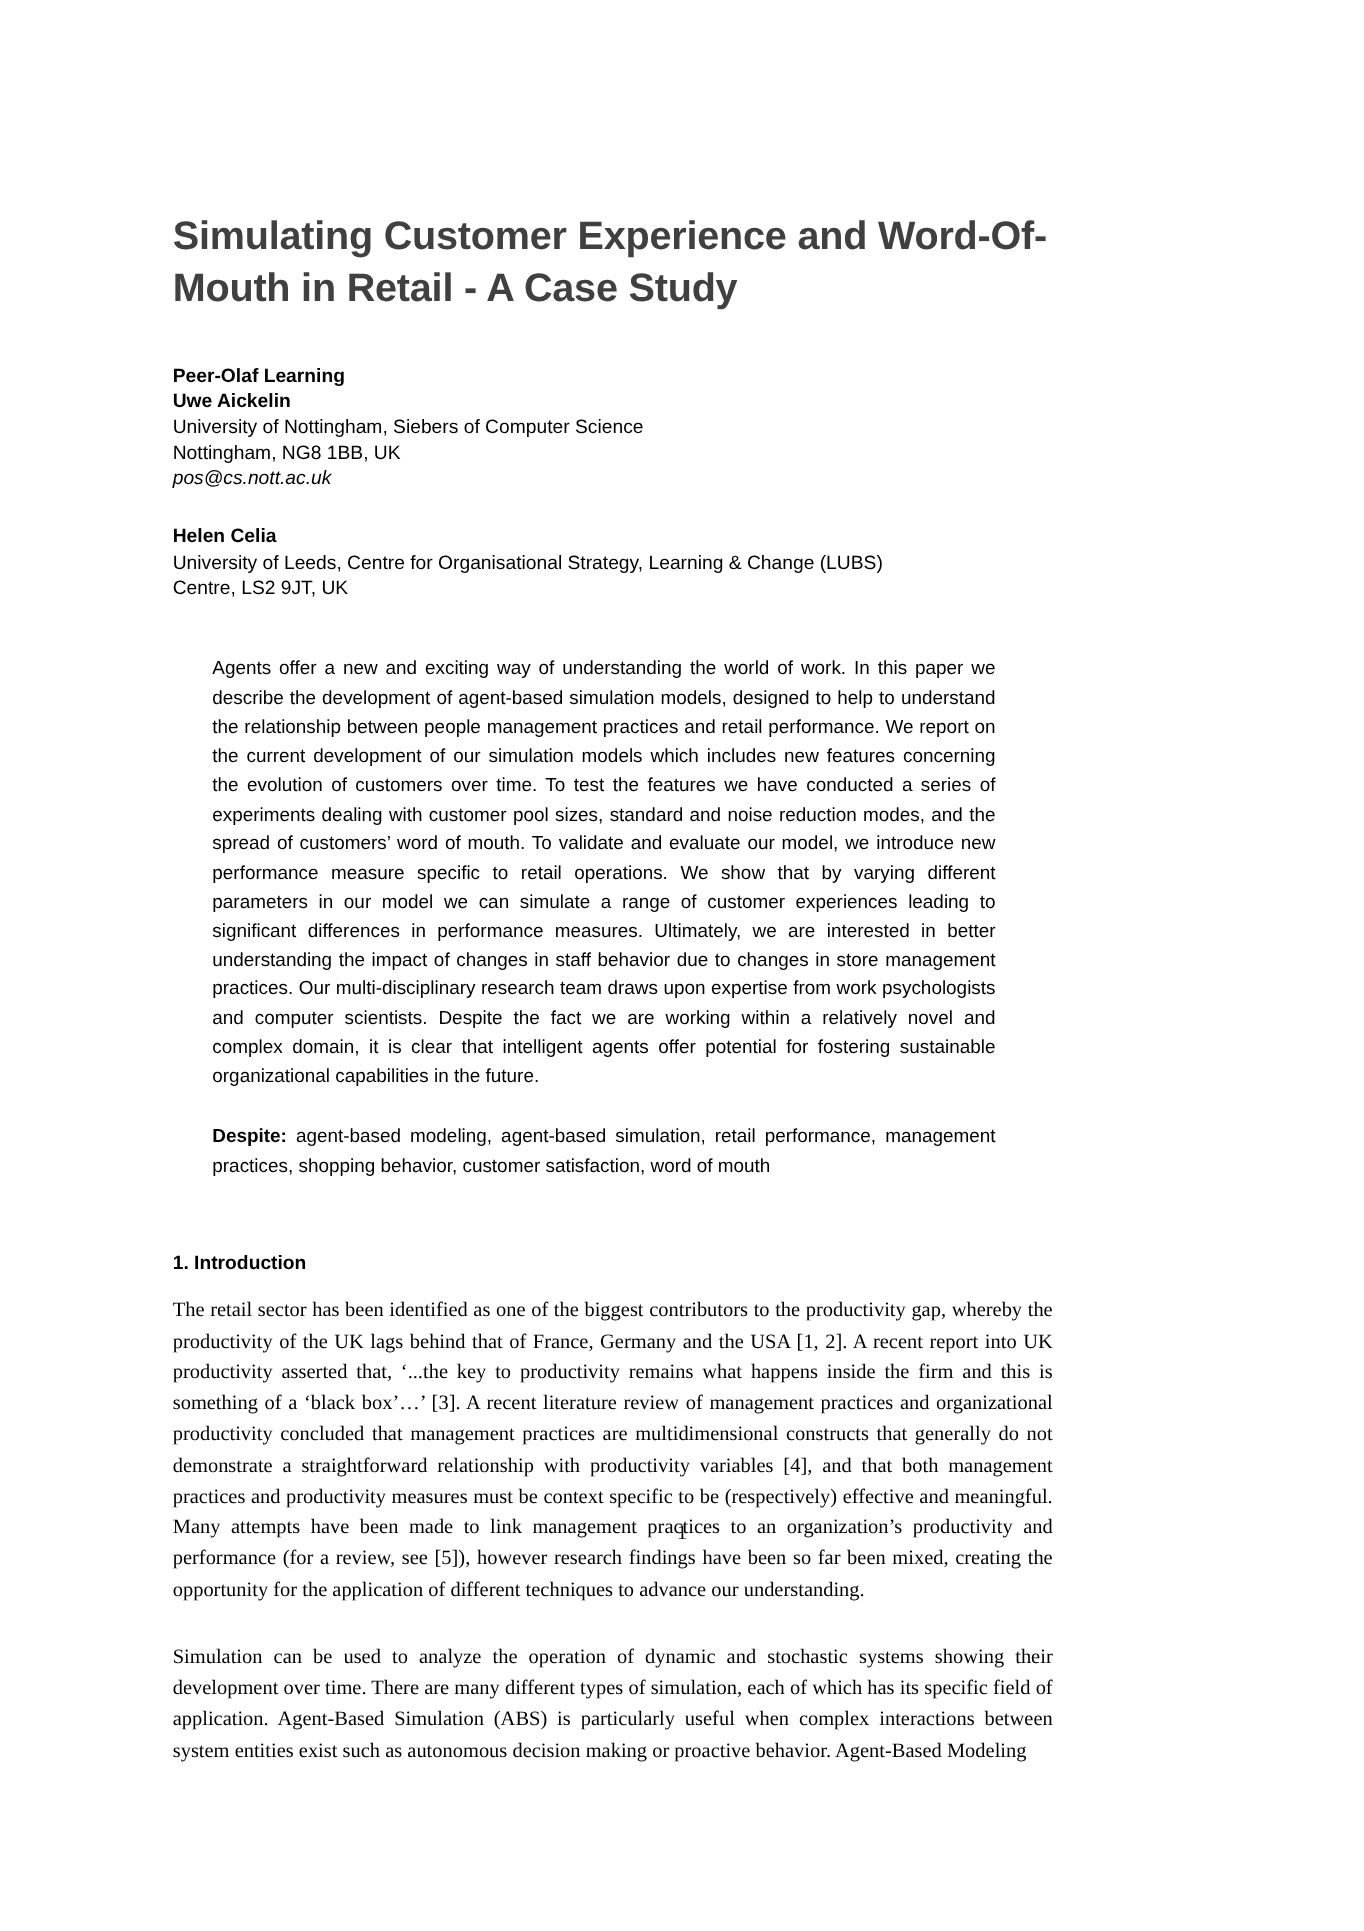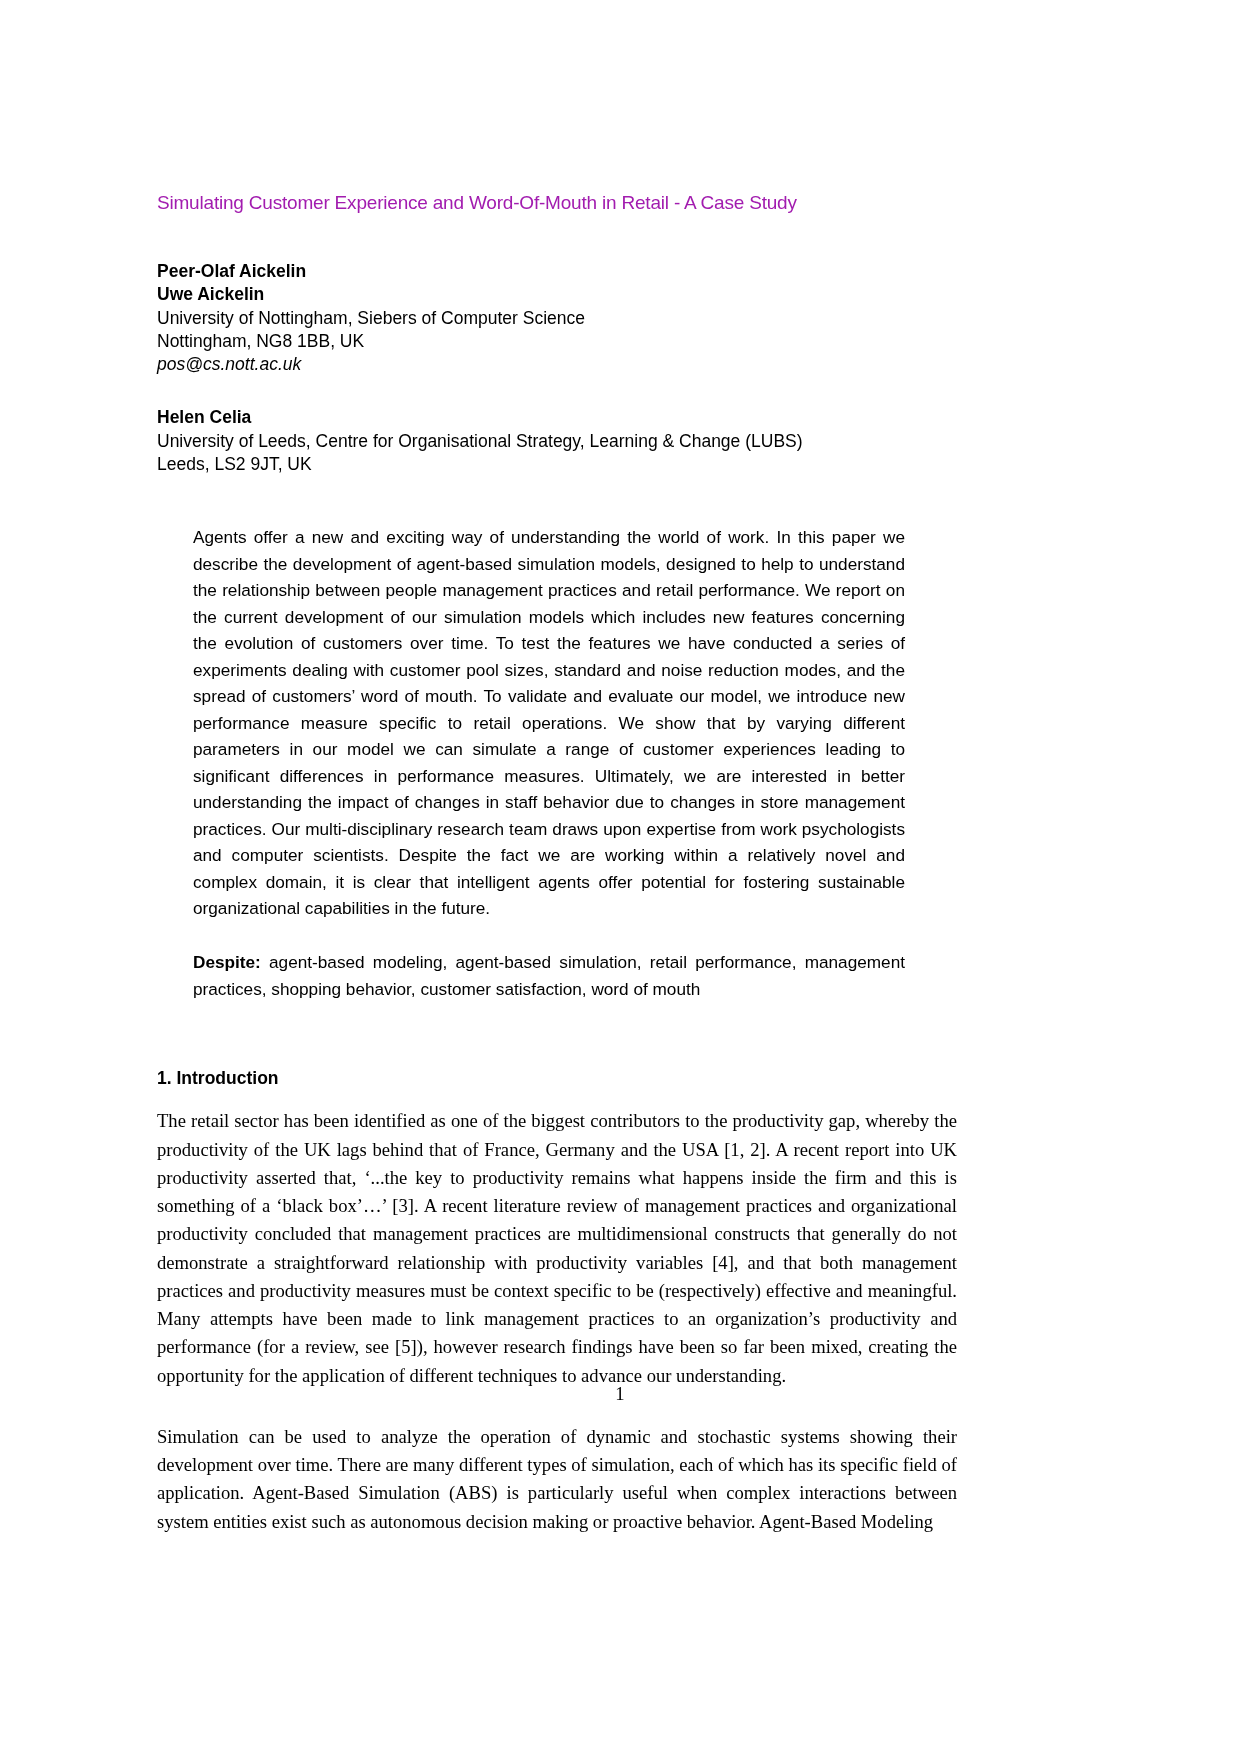--- a/index.html
+++ b/index.html
@@ -27,26 +27,26 @@
   
   .content {
     position: absolute;
     left: 157px;
     top: 190px;
     width: 800px;
   }
 
   .doc-title {
     font-family: "Liberation Sans", sans-serif;
-    font-weight: normal;
-    font-size: 19px;
+    font-weight: bold;
+    font-size: 36px;
     line-height: 1.32;
     letter-spacing: -0.2px;
     margin: 0 0 0 0;
-    color: #a21caf;
+    color: #404040;
   }
 
   .author-block {
     margin-top: 45px;
     font-family: "Liberation Sans", sans-serif;
     font-size: 17.5px;
     line-height: 1.33;
   }
   .author-block.second {
     margin-top: 30px;
@@ -122,31 +122,31 @@
 </head>
 <body>
 
 <div class="page">
 
   <div class="content">
 
     <h1 class="doc-title">Simulating Customer Experience and Word-Of-Mouth in Retail - A Case Study</h1>
 
     <div class="author-block">
-      <div class="author-name">Peer-Olaf Aickelin</div>
+      <div class="author-name">Peer-Olaf Learning</div>
       <div class="author-name">Uwe Aickelin</div>
       <div class="author-affil">University of Nottingham, Siebers of Computer Science</div>
       <div class="author-affil">Nottingham, NG8 1BB, UK</div>
       <div class="author-email">pos@cs.nott.ac.uk</div>
     </div>
 
     <div class="author-block second">
       <div class="author-name">Helen Celia</div>
       <div class="author-affil">University of Leeds, Centre for Organisational Strategy, Learning &amp; Change (LUBS)</div>
-      <div class="author-affil">Leeds, LS2 9JT, UK</div>
+      <div class="author-affil">Centre, LS2 9JT, UK</div>
     </div>
 
     <div class="abstract-wrap">
       <p class="abstract">Agents offer a new and exciting way of understanding the world of work. In this paper we describe the development of agent-based simulation models, designed to help to understand the relationship between people management practices and retail performance. We report on the current development of our simulation models which includes new features concerning the evolution of customers over time. To test the features we have conducted a series of experiments dealing with customer pool sizes, standard and noise reduction modes, and the spread of customers’ word of mouth. To validate and evaluate our model, we introduce new performance measure specific to retail operations. We show that by varying different parameters in our model we can simulate a range of customer experiences leading to significant differences in performance measures. Ultimately, we are interested in better understanding the impact of changes in staff behavior due to changes in store management practices. Our multi-disciplinary research team draws upon expertise from work psychologists and computer scientists. Despite the fact we are working within a relatively novel and complex domain, it is clear that intelligent agents offer potential for fostering sustainable organizational capabilities in the future.</p>
 
       <p class="keywords">
         <span class="keywords-label">Despite:</span><span> agent-based modeling, agent-based simulation, retail performance, management practices, shopping behavior, customer satisfaction, word of mouth</span>
       </p>
     </div>
 

